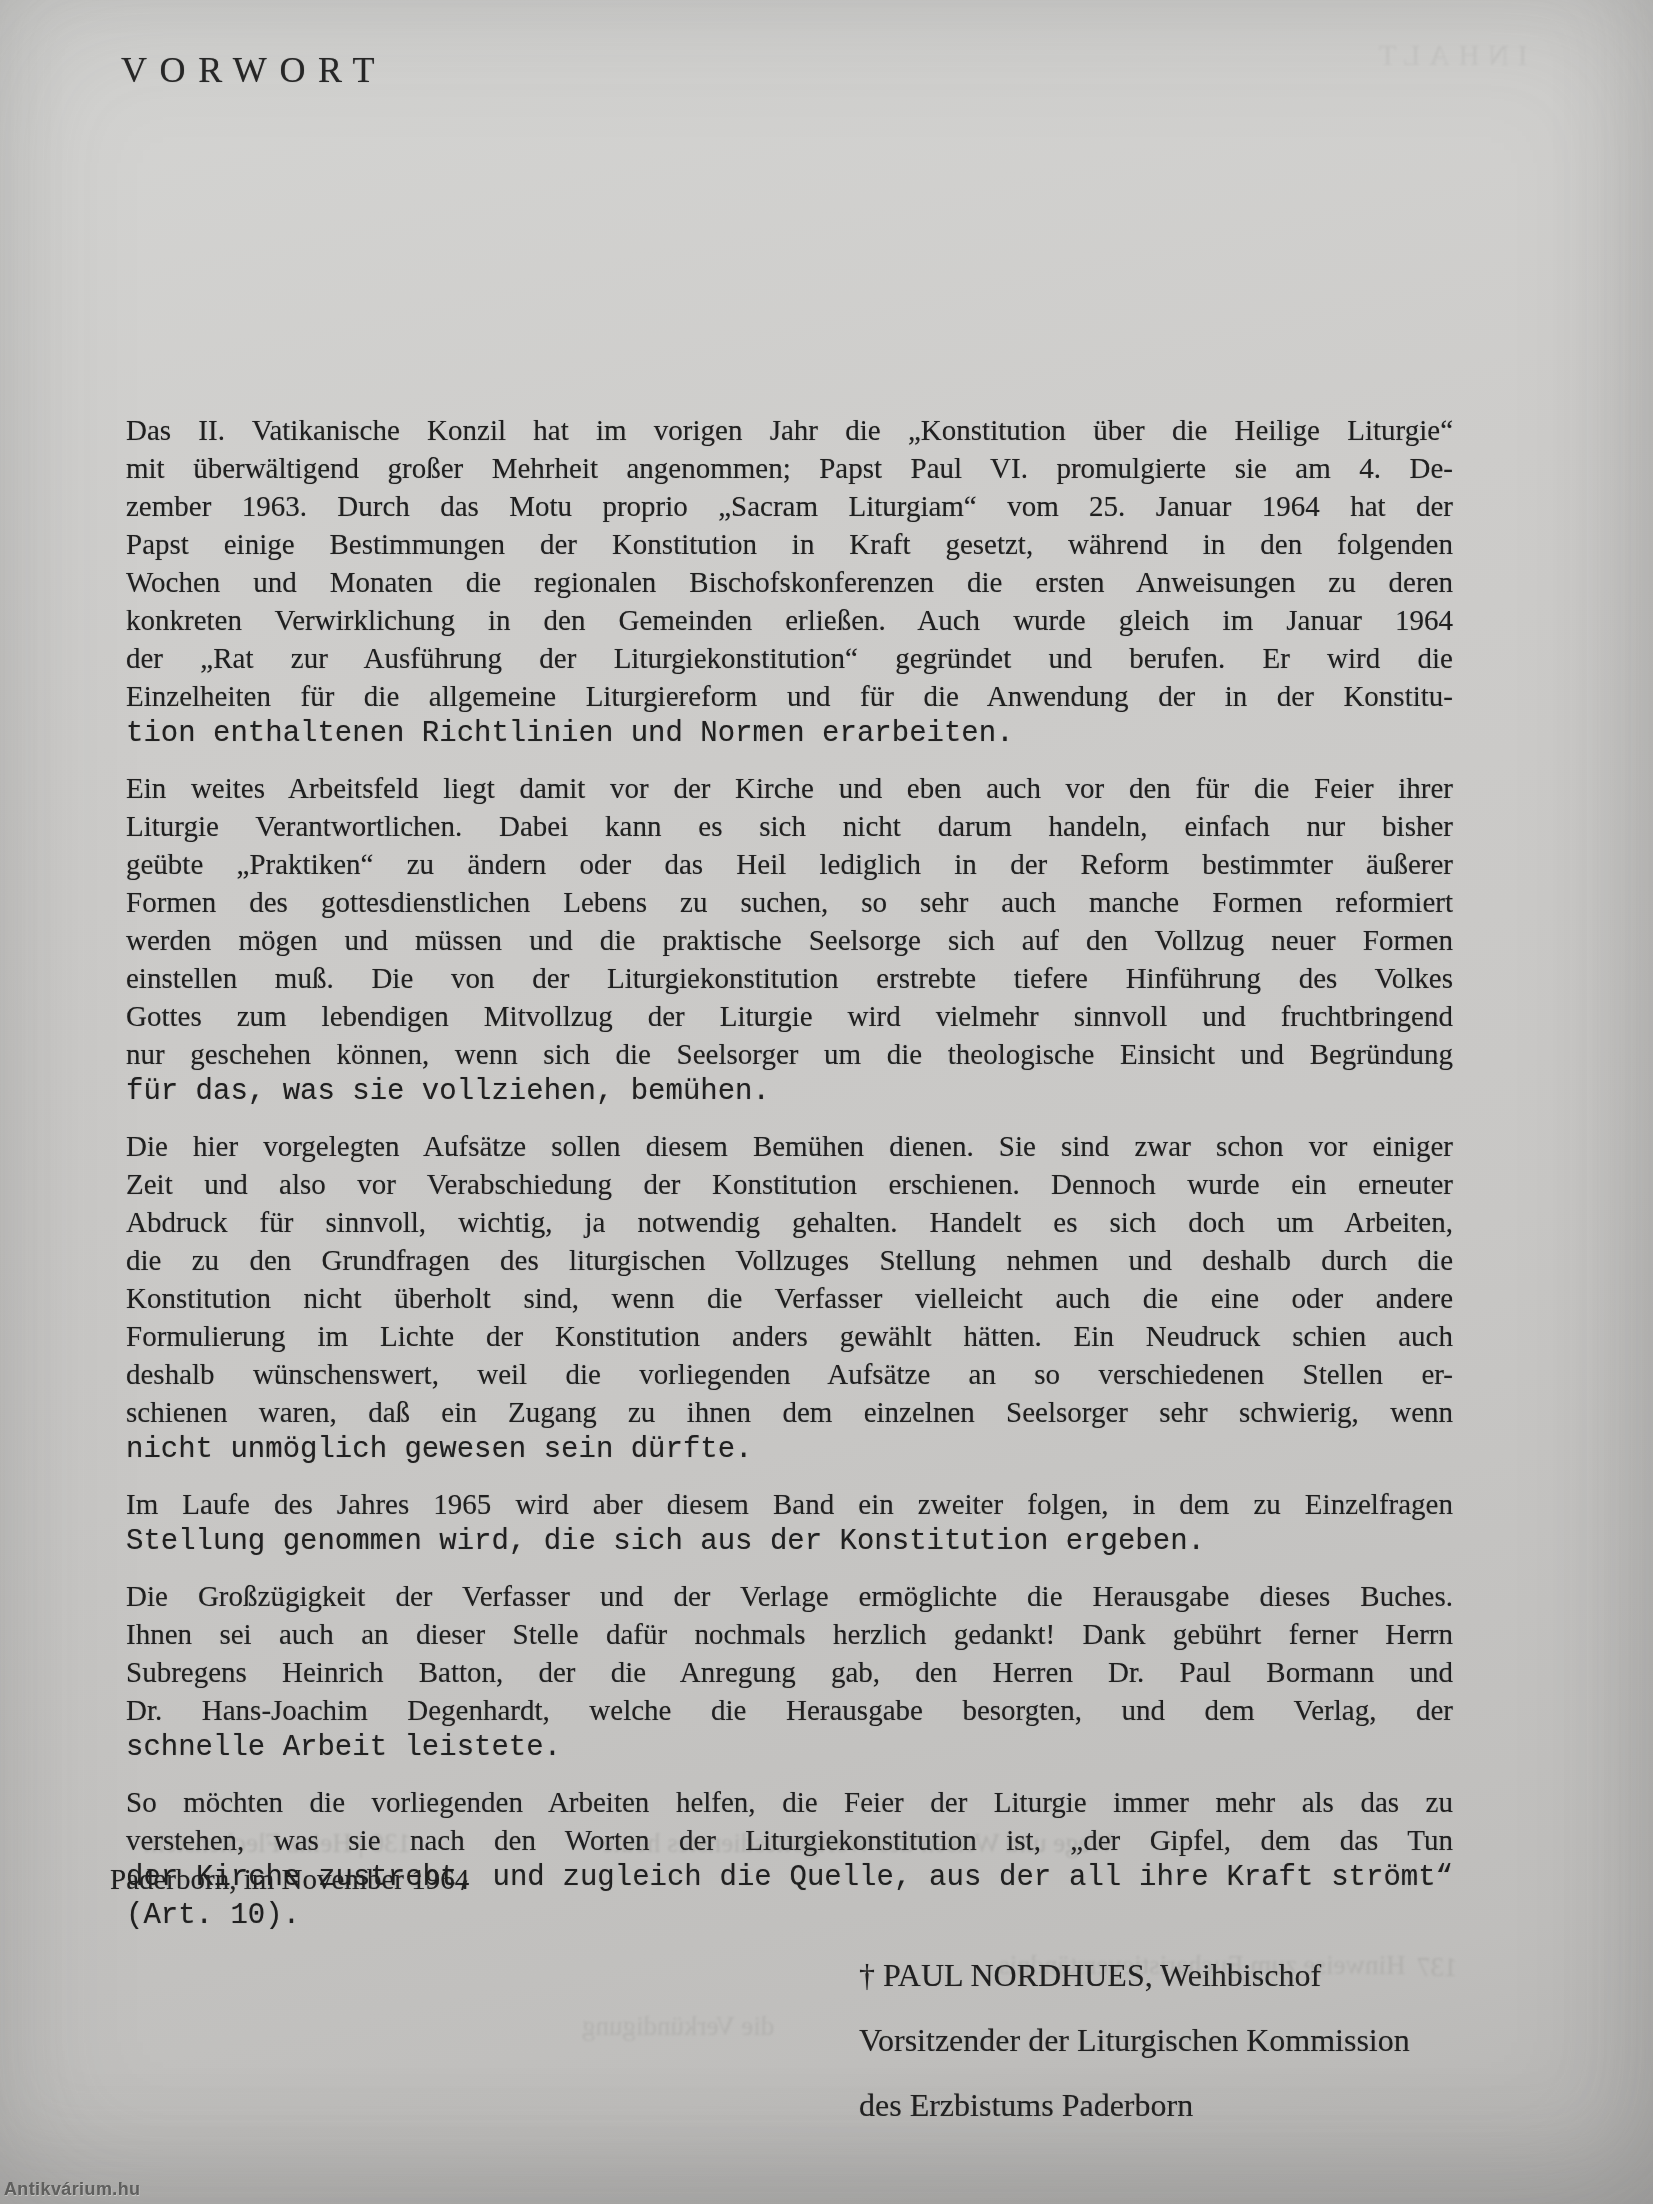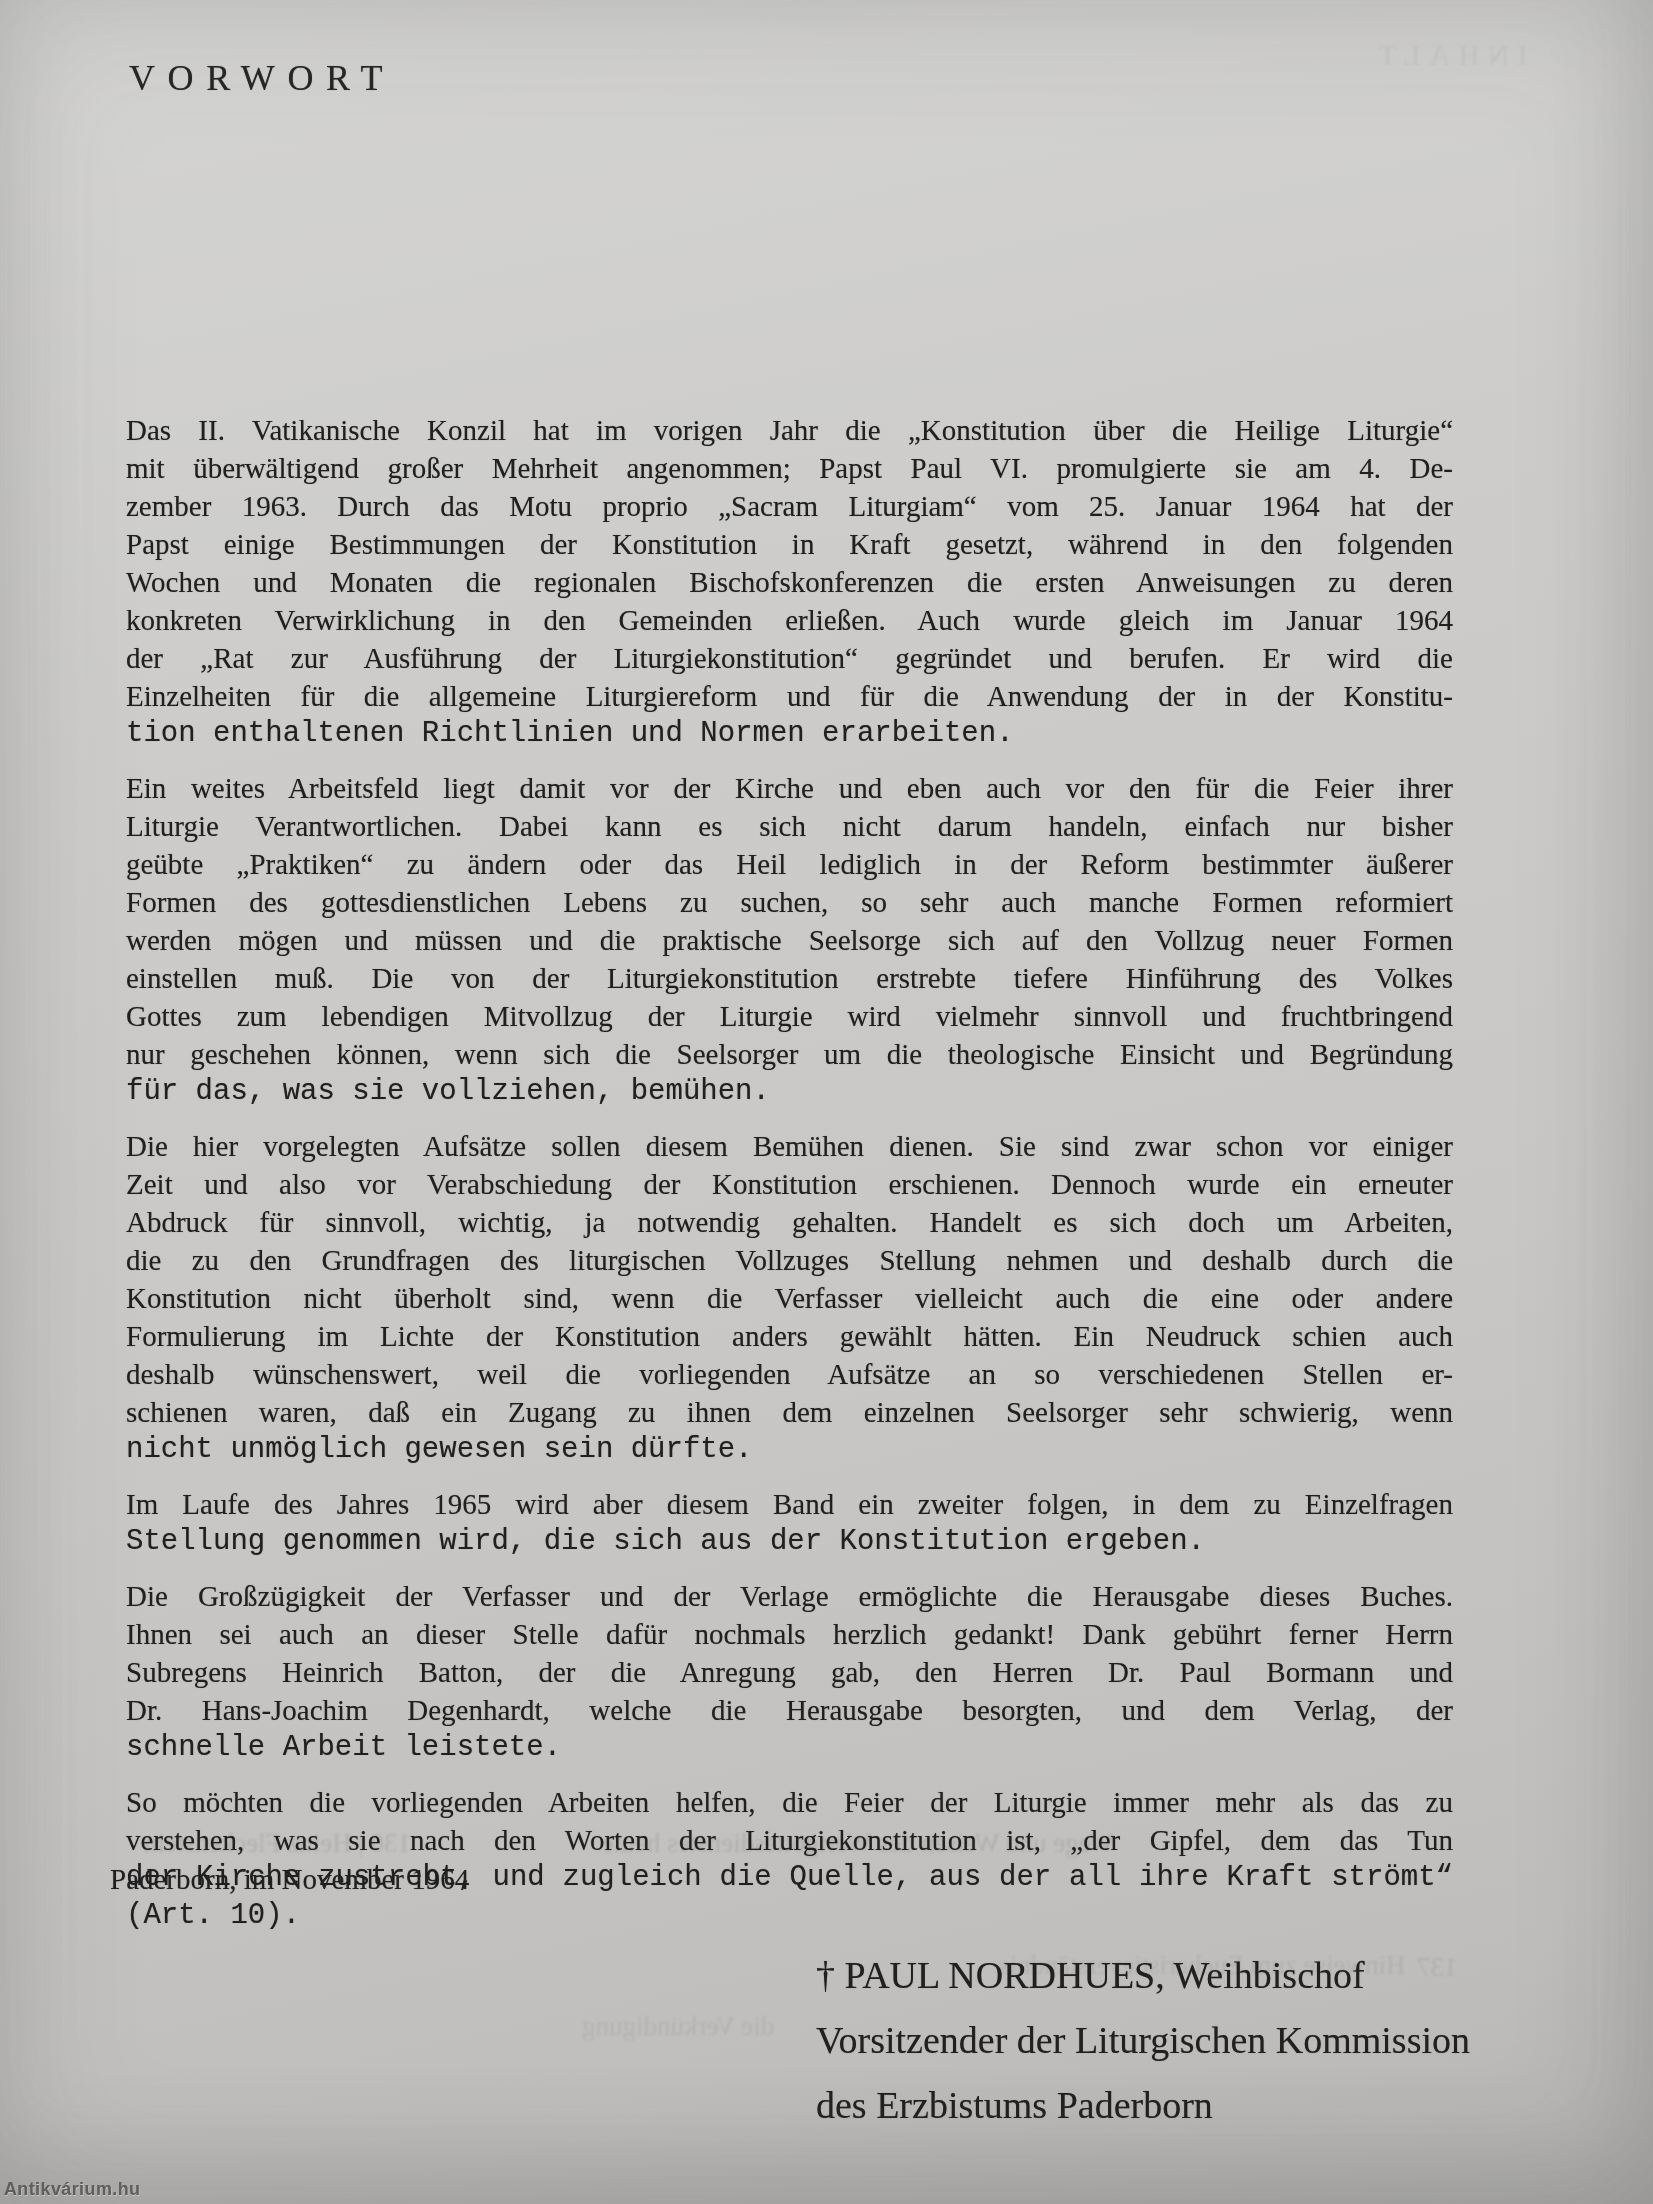--- a/index.html
+++ b/index.html
@@ -22,21 +22,21 @@
     position: absolute;
     inset: 0;
     pointer-events: none;
     box-shadow: inset 0 0 136px rgba(88, 88, 86, 0.22),
                 inset -19.4px -49px 87px rgba(96, 96, 94, 0.16);
   }
   .heading {
     position: absolute;
     left: 113px;
     top: 41px;
-    margin: 16px;
+    margin: 8px;
     font-size: 36px;
     font-weight: 400;
     letter-spacing: 12.6px;
     color: #262626;
     text-shadow: 0 0 1px rgba(34, 34, 34, 0.45);
   }
   .body-text {
     position: absolute;
     left: 110px;
     top: 395px;
@@ -57,23 +57,23 @@
   }
   .date-line {
     position: absolute;
     left: 110px;
     top: 1863px;
     font-size: 29px;
     text-shadow: 0 0 1px rgba(32, 32, 32, 0.38);
   }
   .signature {
     position: absolute;
-    left: 816px;
+    left: 859px;
     top: 1943px;
-    font-size: 38px;
+    font-size: 32px;
     line-height: 65px;
     text-shadow: 0 0 1px rgba(32, 32, 32, 0.38);
   }
   .ghost {
     position: absolute;
     transform: scaleX(-1);
     color: #55554f;
     filter: blur(1.3px);
     white-space: nowrap;
     font-family: "Liberation Serif", "DejaVu Serif", serif;

